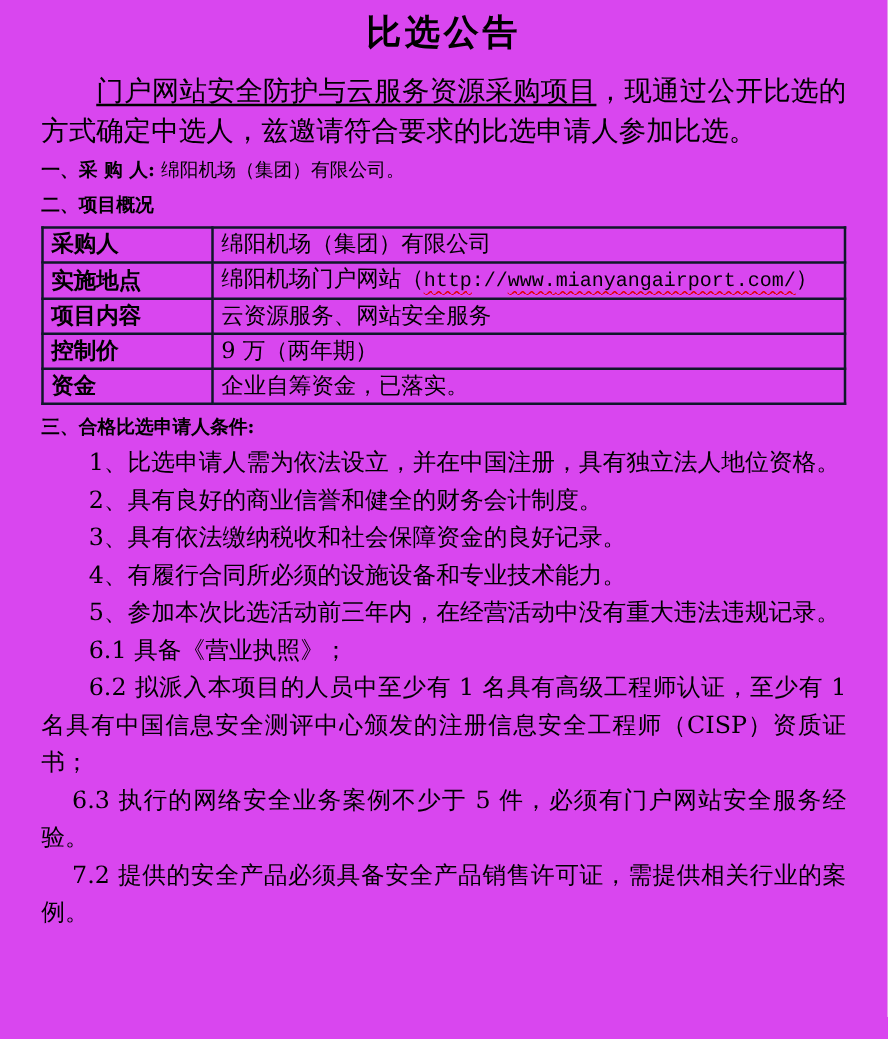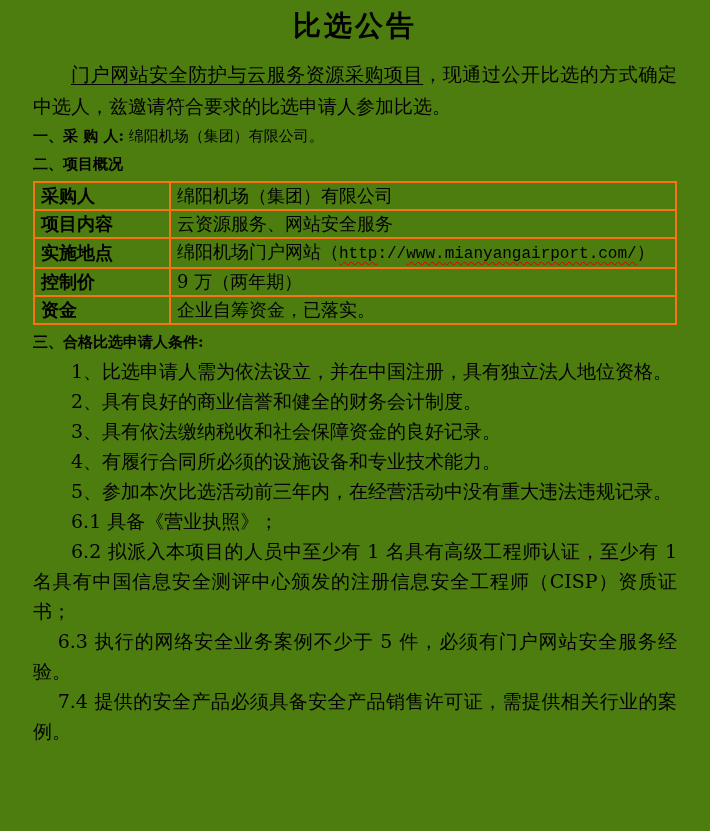--- a/index.html
+++ b/index.html
@@ -1,58 +1,58 @@
 <!DOCTYPE html>
 <html><head>
 <meta charset="utf-8">
 <style>
   html, body { margin: 0; padding: 0; background: #e8e8e8; }
   .page {
     position: relative;
     width: 710px;
     height: 831px;
     margin: 0;
-    background: #4d7c0f;
+    background: #d946ef;
     color: #000000;
     font-family: "DejaVu Serif", "Liberation Serif", serif;
     box-sizing: border-box;
     padding: 0 33px;
     overflow: hidden;
   }
   .title {
     text-align: center;
     font-size: 28px;
     line-height: 36px;
     font-weight: bold;
     margin: 8px 0 14px 0;
     letter-spacing: 3px;
   }
   .intro {
-    font-size: 19px;
+    font-size: 22px;
     line-height: 32px;
     text-align: justify;
     text-indent: 2em;
     margin: 0;
   }
   .uline { text-decoration: underline; text-underline-offset: 3px; }
   .hsec {
     font-size: 15px;
     line-height: 28px;
     font-weight: bold;
     margin: 0;
   }
   .hsec .normal { font-weight: normal; }
   table.info {
     border-collapse: collapse;
     width: 100%;
     margin: 3px 0 3px 0;
     table-layout: fixed;
   }
   table.info td {
-    border: 2px solid #f97316;
+    border: 2px solid #0f172a;
     font-size: 18px;
     line-height: 26px;
     height: 26px;
     padding: 0 6px;
     vertical-align: middle;
     white-space: nowrap;
     overflow: hidden;
   }
   td.lbl { width: 122px; font-weight: bold; }
   .urltxt {
@@ -88,26 +88,26 @@
 
   <p class="hsec">二、项目概况</p>
 
   <table class="info">
     <tbody>
       <tr>
         <td class="lbl">采购人</td>
         <td>绵阳机场（集团）有限公司</td>
       </tr>
       <tr>
+        <td class="lbl">实施地点</td>
+        <td><span>绵阳机场门户网站（</span><span class="urltxt sq">http</span><span class="urltxt">://</span><span class="urltxt sq">www.</span><span class="urltxt sq">mianyangairport.com/</span><span>）</span></td>
+      </tr>
+      <tr>
         <td class="lbl">项目内容</td>
         <td>云资源服务、网站安全服务</td>
-      </tr>
-      <tr>
-        <td class="lbl">实施地点</td>
-        <td><span>绵阳机场门户网站（</span><span class="urltxt sq">http</span><span class="urltxt">://</span><span class="urltxt sq">www.</span><span class="urltxt sq">mianyangairport.com/</span><span>）</span></td>
       </tr>
       <tr>
         <td class="lbl">控制价</td>
         <td>9 万（两年期）</td>
       </tr>
       <tr>
         <td class="lbl">资金</td>
         <td>企业自筹资金，已落实。</td>
       </tr>
     </tbody>
@@ -116,15 +116,15 @@
   <p class="hsec">三、合格比选申请人条件:</p>
 
   <p class="cond">1、比选申请人需为依法设立，并在中国注册，具有独立法人地位资格。</p>
   <p class="cond">2、具有良好的商业信誉和健全的财务会计制度。</p>
   <p class="cond">3、具有依法缴纳税收和社会保障资金的良好记录。</p>
   <p class="cond">4、有履行合同所必须的设施设备和专业技术能力。</p>
   <p class="cond">5、参加本次比选活动前三年内，在经营活动中没有重大违法违规记录。</p>
   <p class="cond">6.1 具备《营业执照》；</p>
   <p class="cond">6.2 拟派入本项目的人员中至少有 1 名具有高级工程师认证，至少有 1 名具有中国信息安全测评中心颁发的注册信息安全工程师（CISP）资质证书；</p>
   <p class="cond ind-sm">6.3 执行的网络安全业务案例不少于 5 件，必须有门户网站安全服务经验。</p>
-  <p class="cond ind-sm">7.4 提供的安全产品必须具备安全产品销售许可证，需提供相关行业的案例。</p>
+  <p class="cond ind-sm">7.2 提供的安全产品必须具备安全产品销售许可证，需提供相关行业的案例。</p>
 
 </div>
 
 </body></html>

